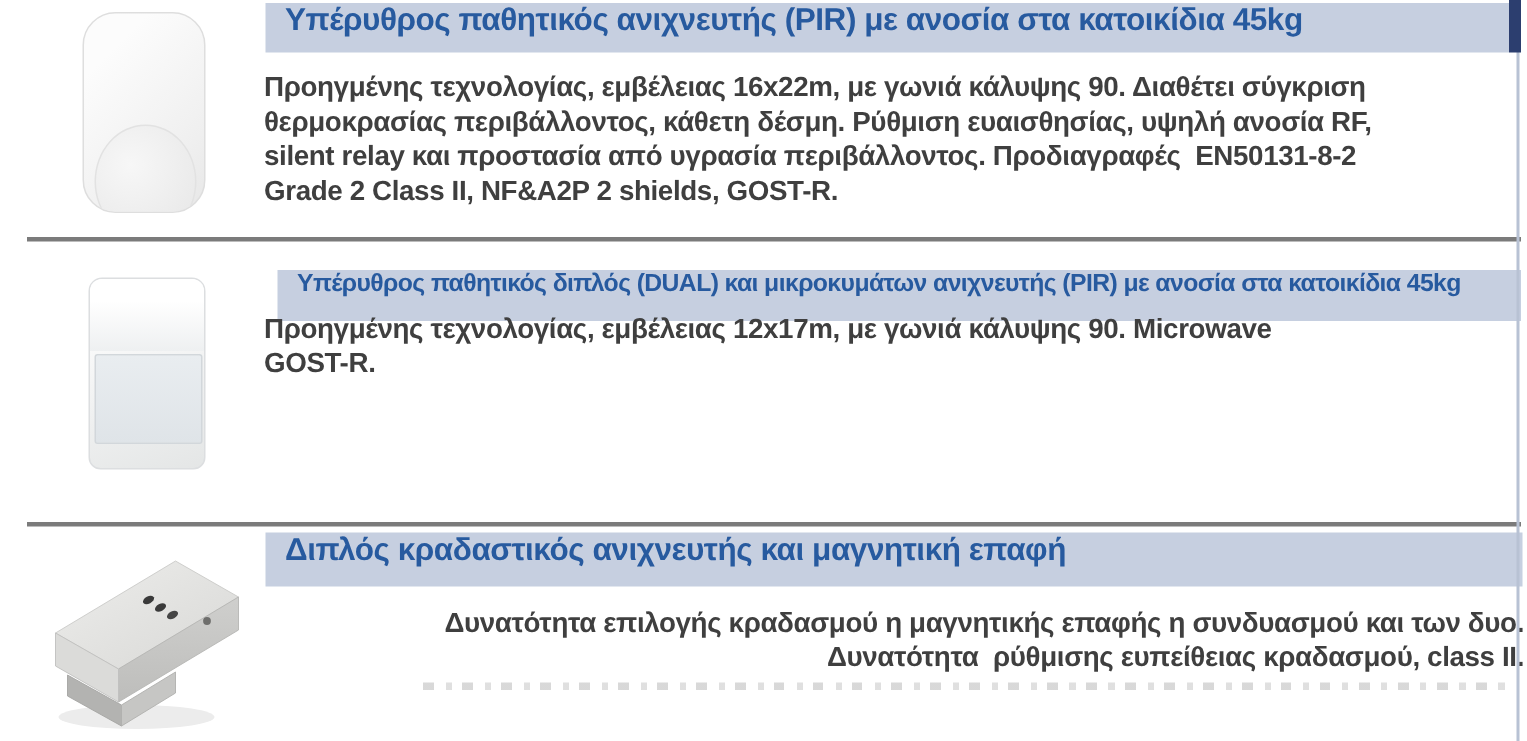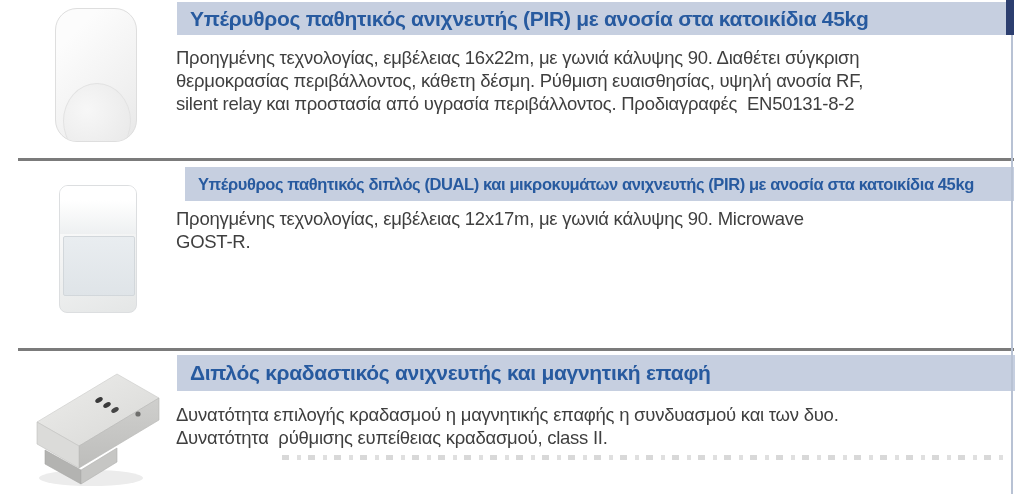--- a/index.html
+++ b/index.html
@@ -9,36 +9,36 @@
     background:#ffffff;
     overflow:hidden;
     font-family:"Liberation Sans","DejaVu Sans",sans-serif;
   }
   
   .title-bar{
     position:absolute;
     background:#c6cfe0;
     color:#275a9f;
     font-weight:bold;
-    display:flex;align-items:center;
+    display:flex;align-items:flex-start;
     padding-left:13px;
     box-sizing:border-box;
     white-space:pre;
   }
   .title-1{left:177px;top:2px;width:829px;height:33px;font-size:21px;letter-spacing:-0.3px;}
-  .title-2{left:185px;top:167px;width:829px;height:34px;font-size:16.5px;letter-spacing:-0.4px;}
+  .title-2{left:185px;top:180px;width:829px;height:34px;font-size:16.5px;letter-spacing:-0.4px;}
   .title-3{left:177px;top:355px;width:838px;height:36px;font-size:21px;letter-spacing:-0.3px;}
   
   .para{
     position:absolute;left:176px;width:840px;
-    color:#3f3f3f;font-size:18.5px;line-height:23px;letter-spacing:-0.25px;
+    color:#3f3f3f;font-size:18.5px;line-height:23px;letter-spacing:-0.25px;font-weight:bold;
   }
   .para-1{top:46px;}
   .para-2{top:207px;}
-  .para-3{top:403px;}
+  .para-3{top:403px;text-align:right;}
   .para .line{white-space:pre;}
   
   .divider{
     position:absolute;left:18px;width:996px;height:3px;background:#7b7b7b;
   }
   .divider-1{top:158px;}
   .divider-2{top:348px;}
   .right-border{position:absolute;left:1011px;top:0;width:2px;height:494px;background:#b8c2d4;}
   .right-border-cap{position:absolute;left:1006px;top:0;width:8px;height:35px;background:#2c3e6f;}
   .clipped-artifact{
@@ -89,20 +89,21 @@
       <div class="dome"></div>
     </div>
   </div>
   <div class="title-bar title-1">
     <span>Υπέρυθρος παθητικός ανιχνευτής (PIR) με ανοσία στα κατοικίδια 45kg</span>
   </div>
   <div class="para para-1">
     <div class="line">Προηγμένης τεχνολογίας, εμβέλειας 16x22m, με γωνιά κάλυψης 90. Διαθέτει σύγκριση</div>
     <div class="line">θερμοκρασίας περιβάλλοντος, κάθετη δέσμη. Ρύθμιση ευαισθησίας, υψηλή ανοσία RF,</div>
     <div class="line">silent relay και προστασία από υγρασία περιβάλλοντος. Προδιαγραφές  EN50131-8-2</div>
+    <div class="line">Grade 2 Class II, NF&amp;A2P 2 shields, GOST-R.</div>
   </div>
 
   <div class="divider divider-1"></div>
 
   <div class="img-box pir2">
     <div class="body">
       <div class="top-shade"></div>
       <div class="window"></div>
     </div>
   </div>

